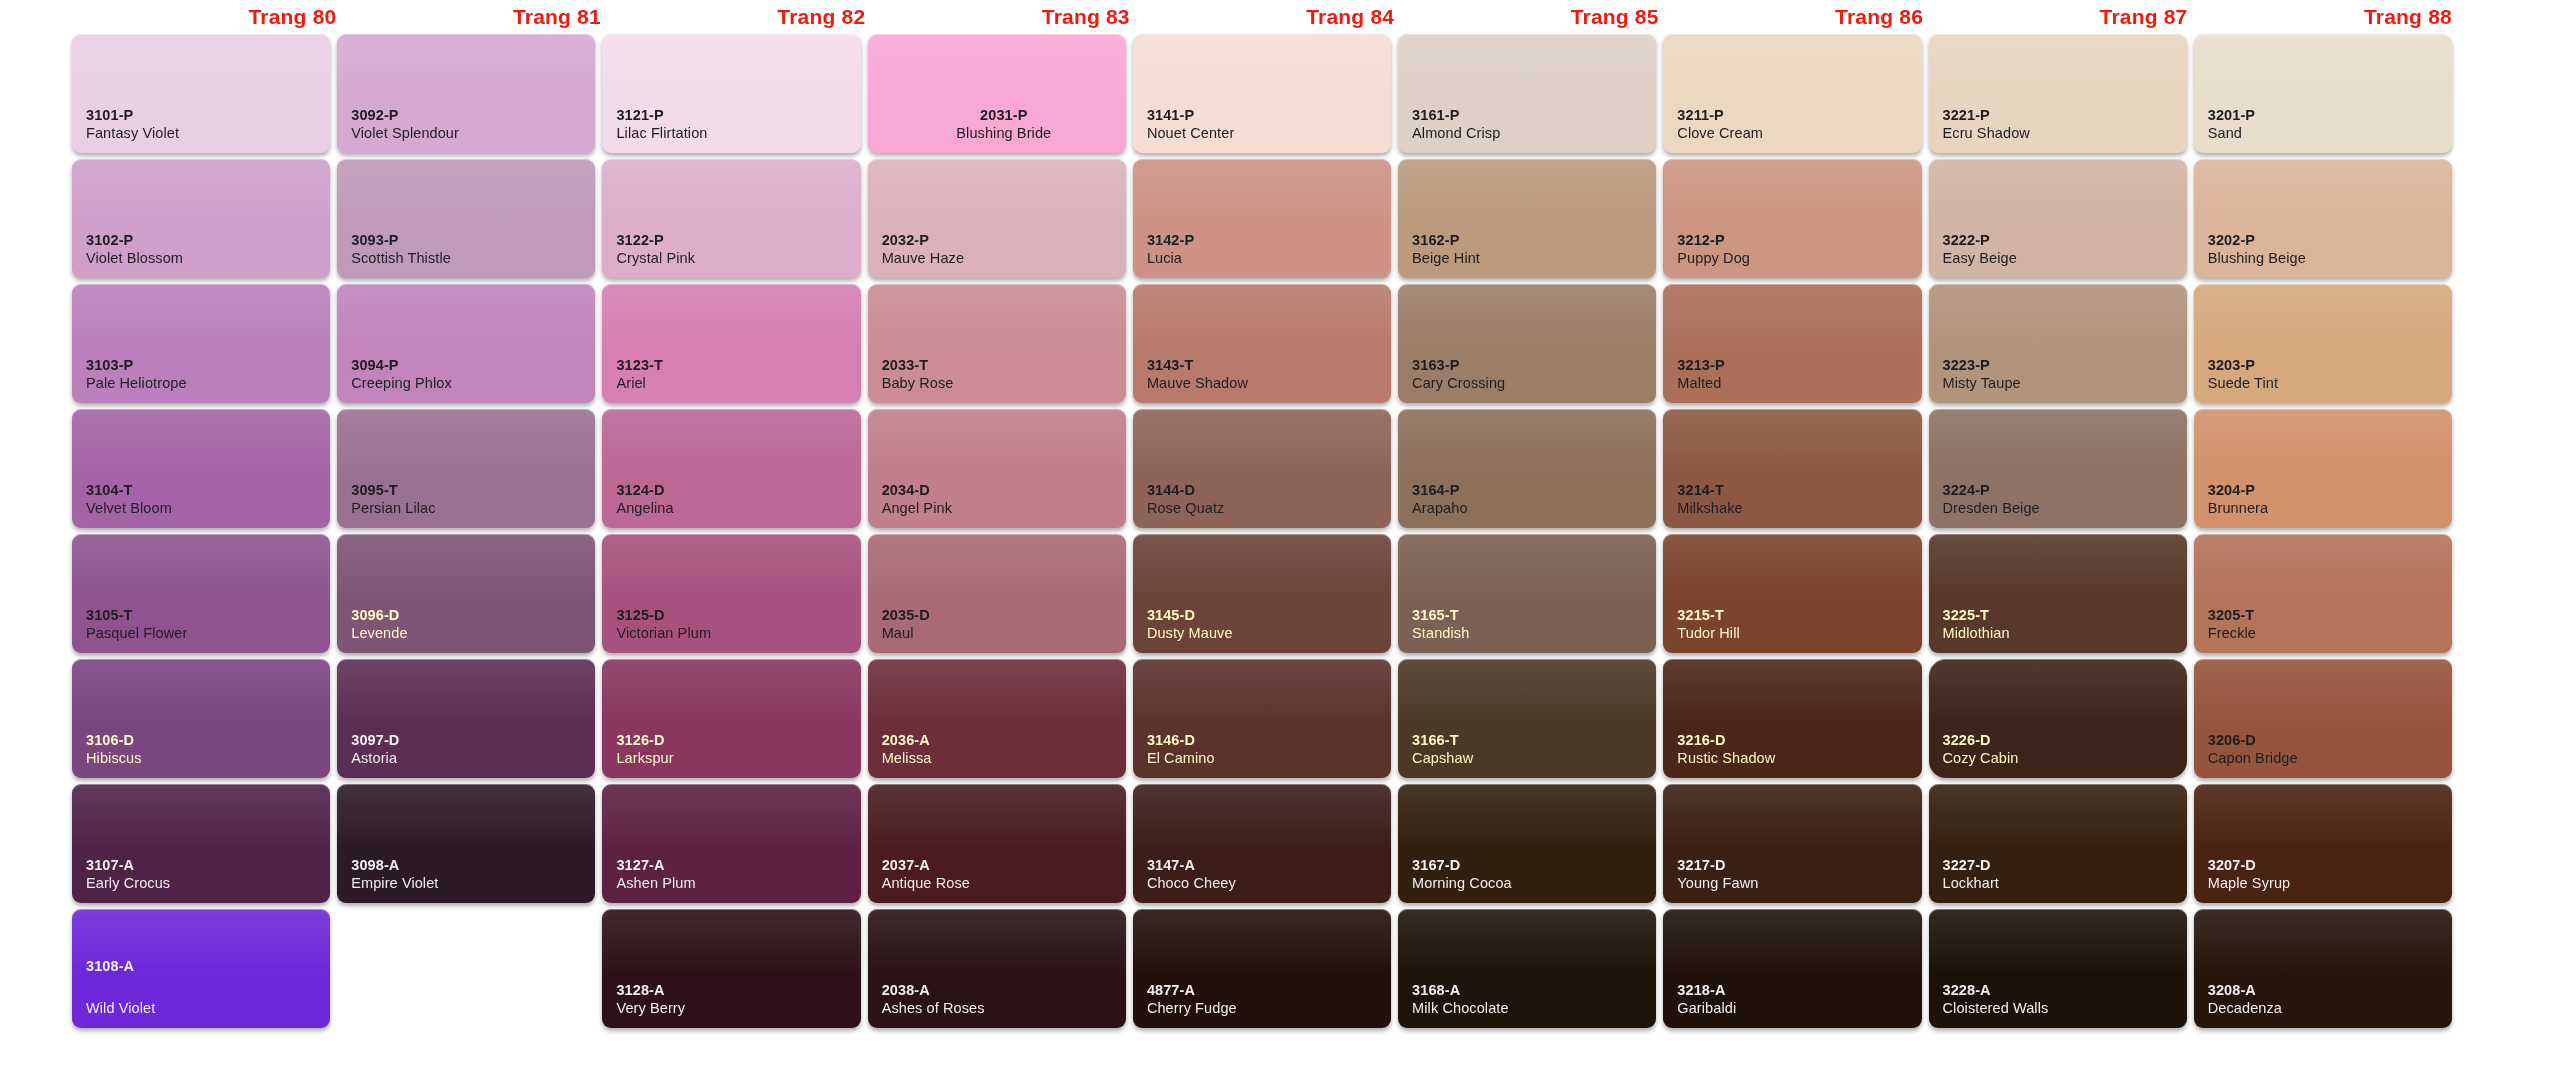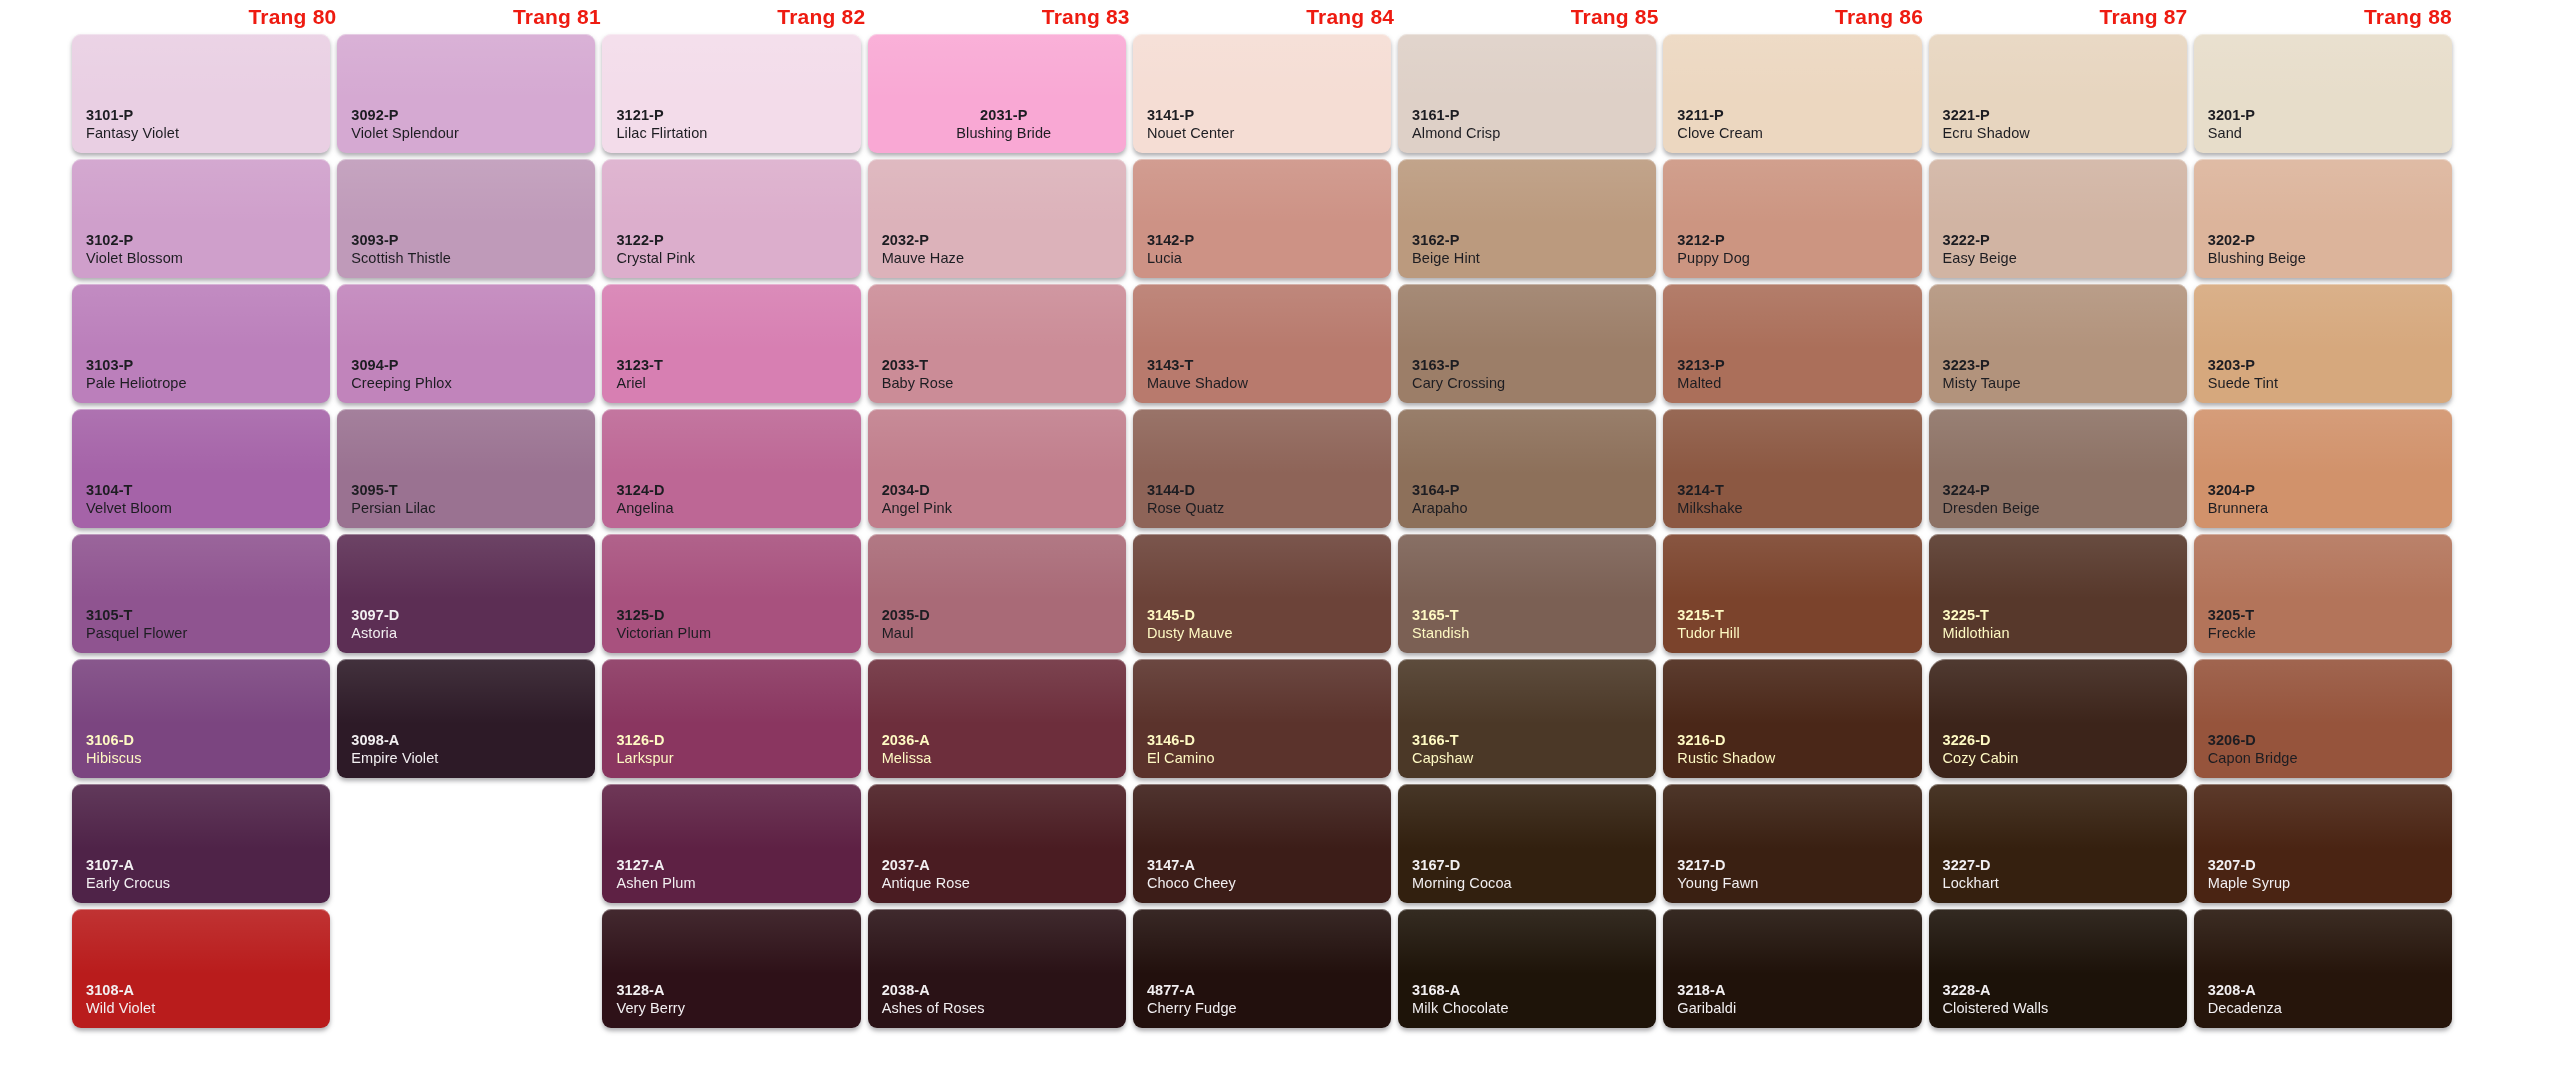--- a/index.html
+++ b/index.html
@@ -124,41 +124,45 @@
           <div class="cname dark-text">Pasquel Flower</div>
         </div>
         <div class="swatch" style="background: rgb(123, 69, 128);">
           <div class="code mid-text">3106-D</div>
           <div class="cname mid-text">Hibiscus</div>
         </div>
         <div class="swatch" style="background: rgb(79, 35, 72);">
           <div class="code light-text">3107-A</div>
           <div class="cname light-text">Early Crocus</div>
         </div>
-        <div class="swatch" style="background: #b91c1c;">
+        <div class="swatch" style="background: #6d28d9; gap: 24px;">
           <div class="code light-text">3108-A</div>
           <div class="cname light-text">Wild Violet</div>
         </div>
       </div>
       <div class="col">
         <div class="swatch" style="background: rgb(213, 169, 210);">
           <div class="code dark-text">3092-P</div>
           <div class="cname dark-text">Violet Splendour</div>
         </div>
         <div class="swatch" style="background: rgb(191, 154, 185);">
           <div class="code dark-text">3093-P</div>
           <div class="cname dark-text">Scottish Thistle</div>
         </div>
         <div class="swatch" style="background: rgb(193, 132, 187);">
           <div class="code dark-text">3094-P</div>
           <div class="cname dark-text">Creeping Phlox</div>
         </div>
         <div class="swatch" style="background: rgb(154, 114, 145);">
           <div class="code dark-text">3095-T</div>
           <div class="cname dark-text">Persian Lilac</div>
+        </div>
+        <div class="swatch" style="background: rgb(126, 85, 116);">
+          <div class="code mid-text">3096-D</div>
+          <div class="cname mid-text">Levende</div>
         </div>
         <div class="swatch" style="background: rgb(92, 46, 84);">
           <div class="code light-text">3097-D</div>
           <div class="cname light-text">Astoria</div>
         </div>
         <div class="swatch" style="background: rgb(45, 26, 39);">
           <div class="code light-text">3098-A</div>
           <div class="cname light-text">Empire Violet</div>
         </div>
       </div>

